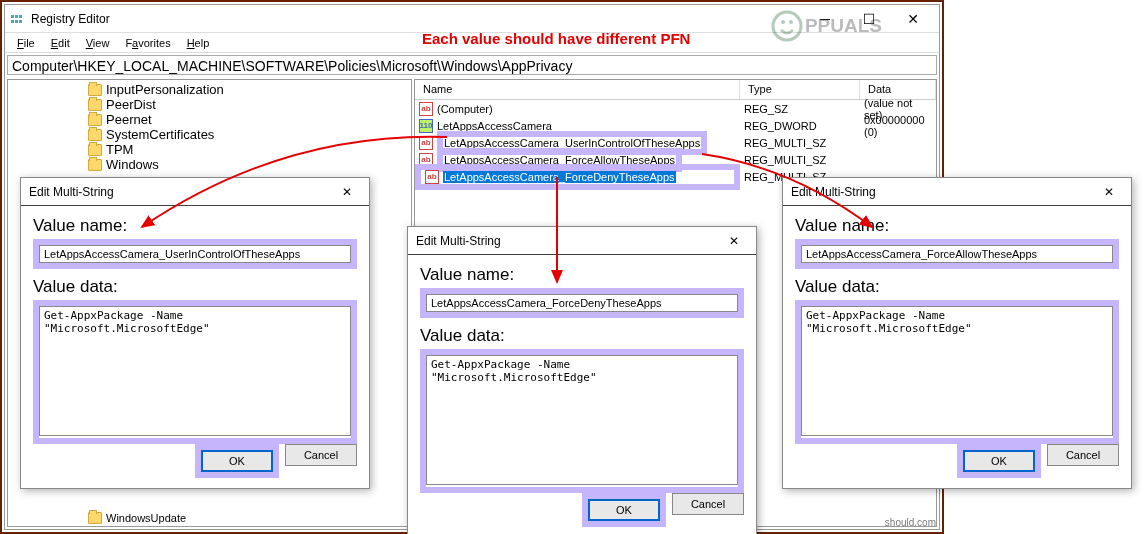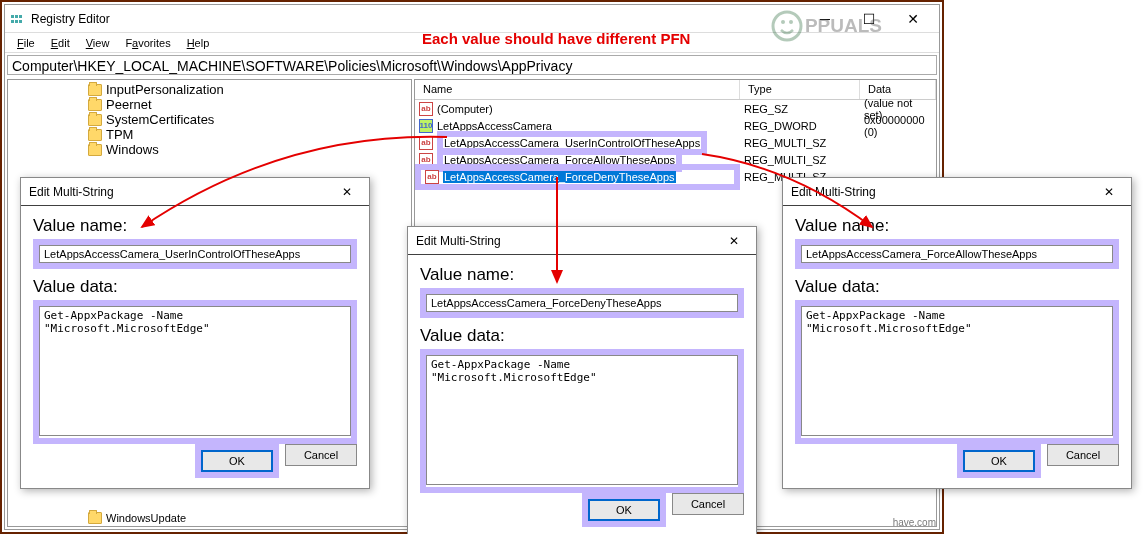--- a/index.html
+++ b/index.html
@@ -290,20 +290,24 @@
   </div>
 
   <div class="address-bar">Computer\HKEY_LOCAL_MACHINE\SOFTWARE\Policies\Microsoft\Windows\AppPrivacy</div>
 
   <div class="content-area">
     <div class="tree-panel">
       <div class="tree-items">
         <div class="tree-item">
               <span class="folder-icon"></span>
               <span>InputPersonalization</span>
+            </div>
+        <div class="tree-item">
+              <span class="folder-icon"></span>
+              <span>PeerDist</span>
             </div>
         <div class="tree-item">
               <span class="folder-icon"></span>
               <span>Peernet</span>
             </div>
         <div class="tree-item">
               <span class="folder-icon"></span>
               <span>SystemCertificates</span>
             </div>
         <div class="tree-item">
@@ -378,21 +382,21 @@
 <div class="logo">
   <svg width="32" height="32" viewBox="0 0 32 32" style="margin-right:2px;">
         <circle cx="16" cy="16" r="14" fill="none" stroke="#2a6b3c" stroke-width="3"></circle>
         <circle cx="12" cy="12" r="2" fill="#2a6b3c"></circle>
         <circle cx="20" cy="12" r="2" fill="#2a6b3c"></circle>
         <path d="M10 20 Q16 26 22 20" fill="none" stroke="#2a6b3c" stroke-width="2.5"></path>
       </svg>
   <span>PPUALS</span>
 </div>
 
-<div class="watermark">have.com</div>
+<div class="watermark">should.com</div>
 
 <div class="dialog" style="left:18px; top:175px; width:350px;">
   <div class="dialog-titlebar">
     <span>Edit Multi-String</span>
     <span class="dialog-close">✕</span>
   </div>
   <div class="dialog-body">
     <div class="dialog-label">Value name:</div>
     <div class="highlight-red" style="margin-bottom:8px;"><input class="dialog-input" style="margin-bottom: 0px;" value="LetAppsAccessCamera_UserInControlOfTheseApps"></div>
     <div class="dialog-label">Value data:</div>

